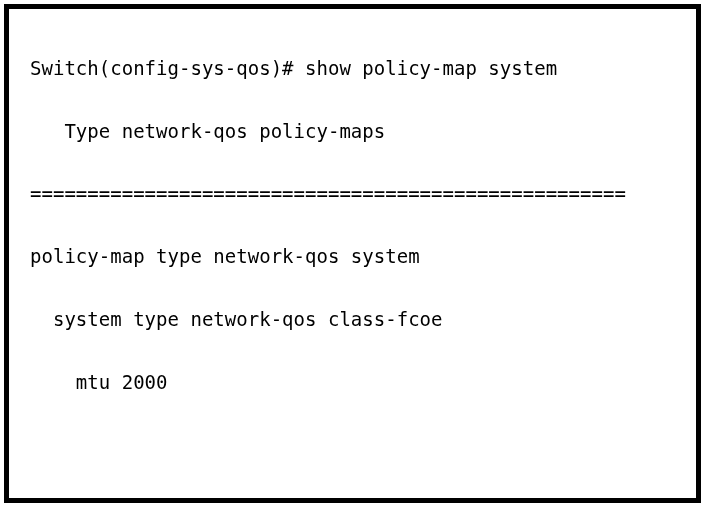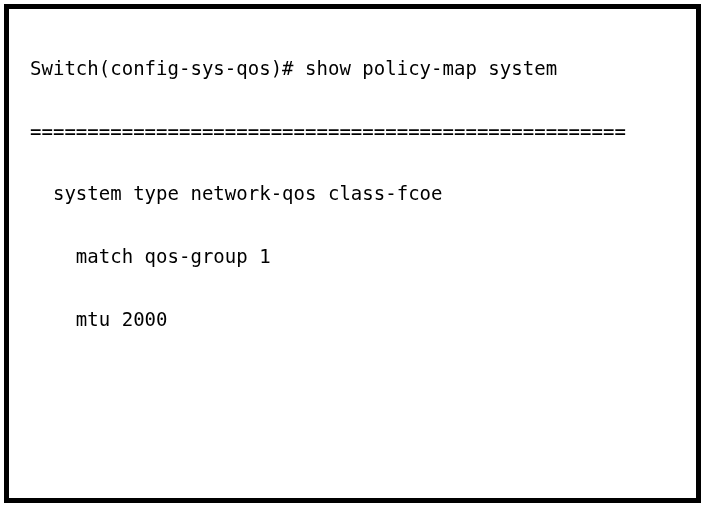--- a/index.html
+++ b/index.html
@@ -30,23 +30,24 @@
     white-space: pre;
     letter-spacing: 0.02px;
   }
 </style>
 </head>
 <body>
 
 <div class="console-frame">
   <div class="console-output">
     <div class="terminal-line">Switch(config-sys-qos)# show policy-map system</div>
+    <div class="terminal-line">   Type network-qos policy-maps</div>
     <div class="terminal-line">====================================================</div>
+    <div class="terminal-line">policy-map type network-qos system</div>
     <div class="terminal-line">  system type network-qos class-fcoe</div>
-    <div class="terminal-line">    match qos-group 1</div>
     <div class="terminal-line">    mtu 2000</div>
     
     
     
     
     
     
     
     
     

